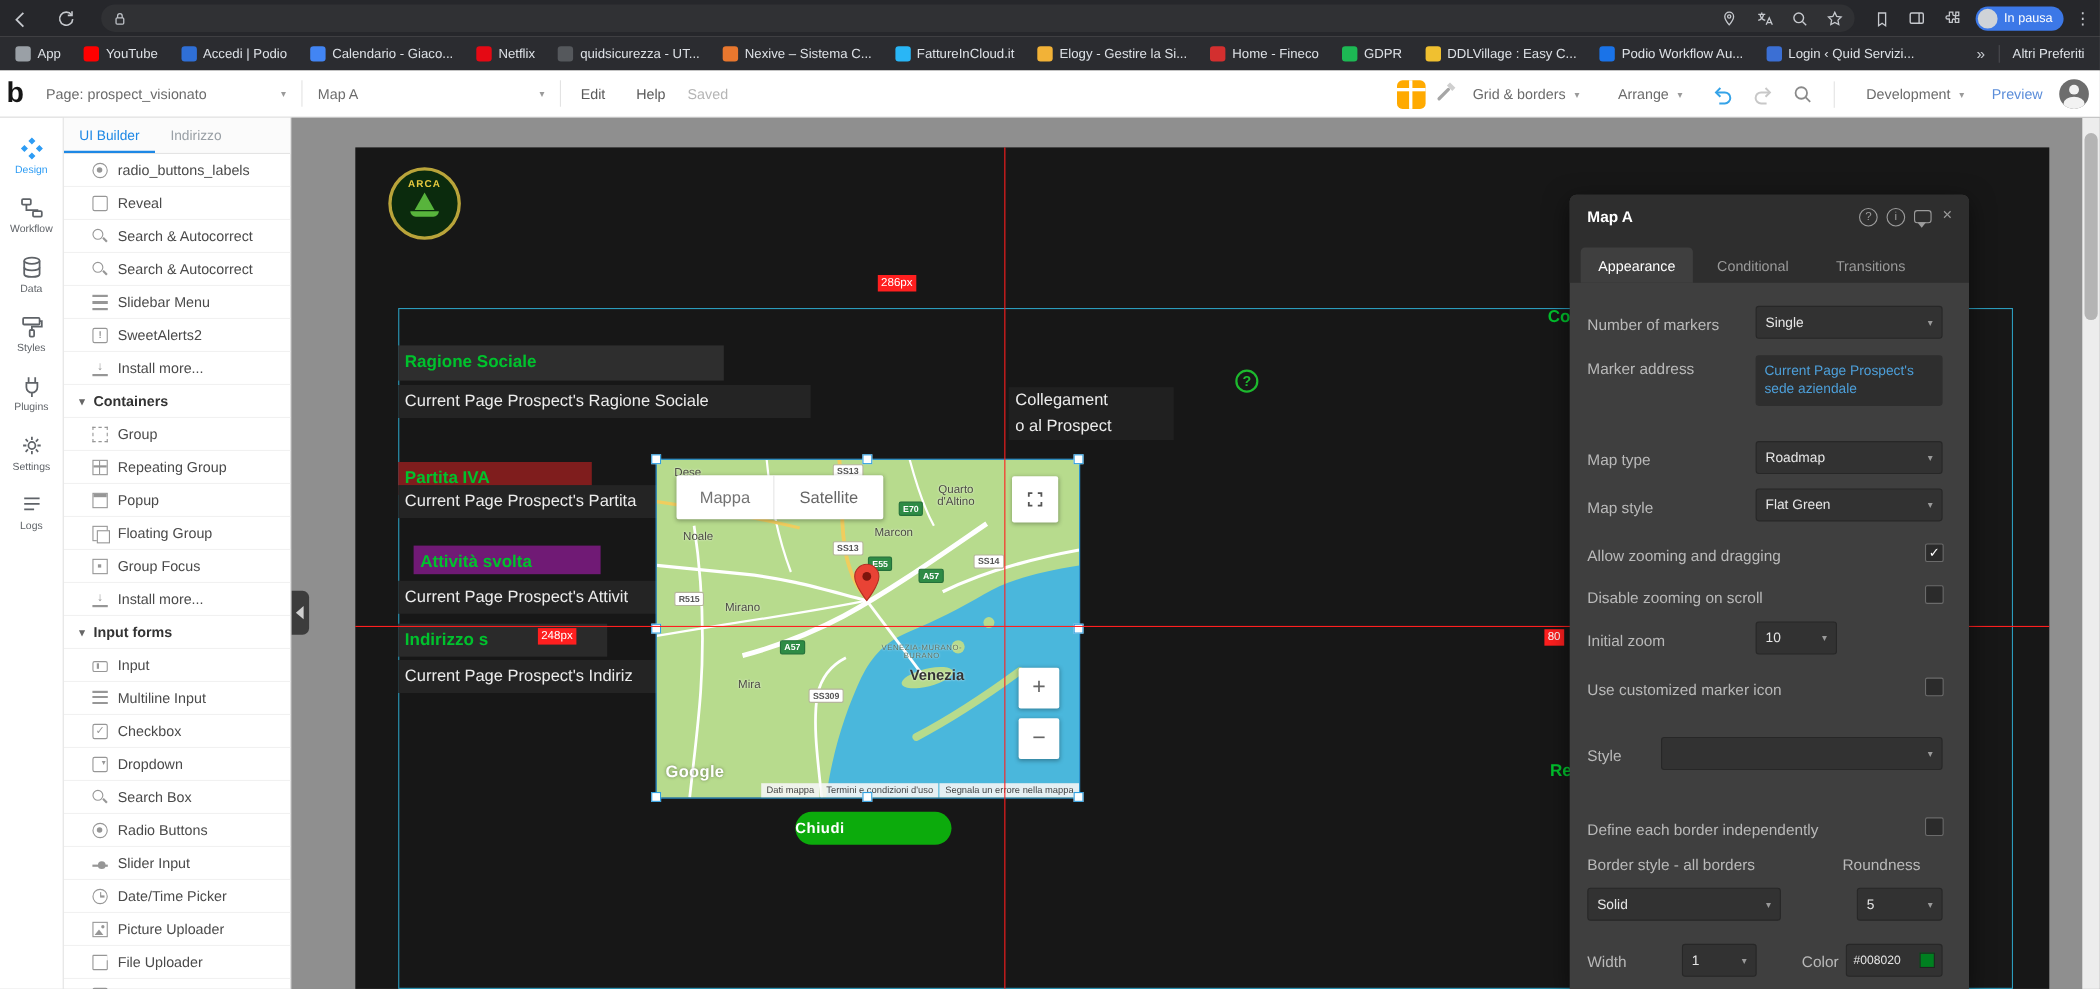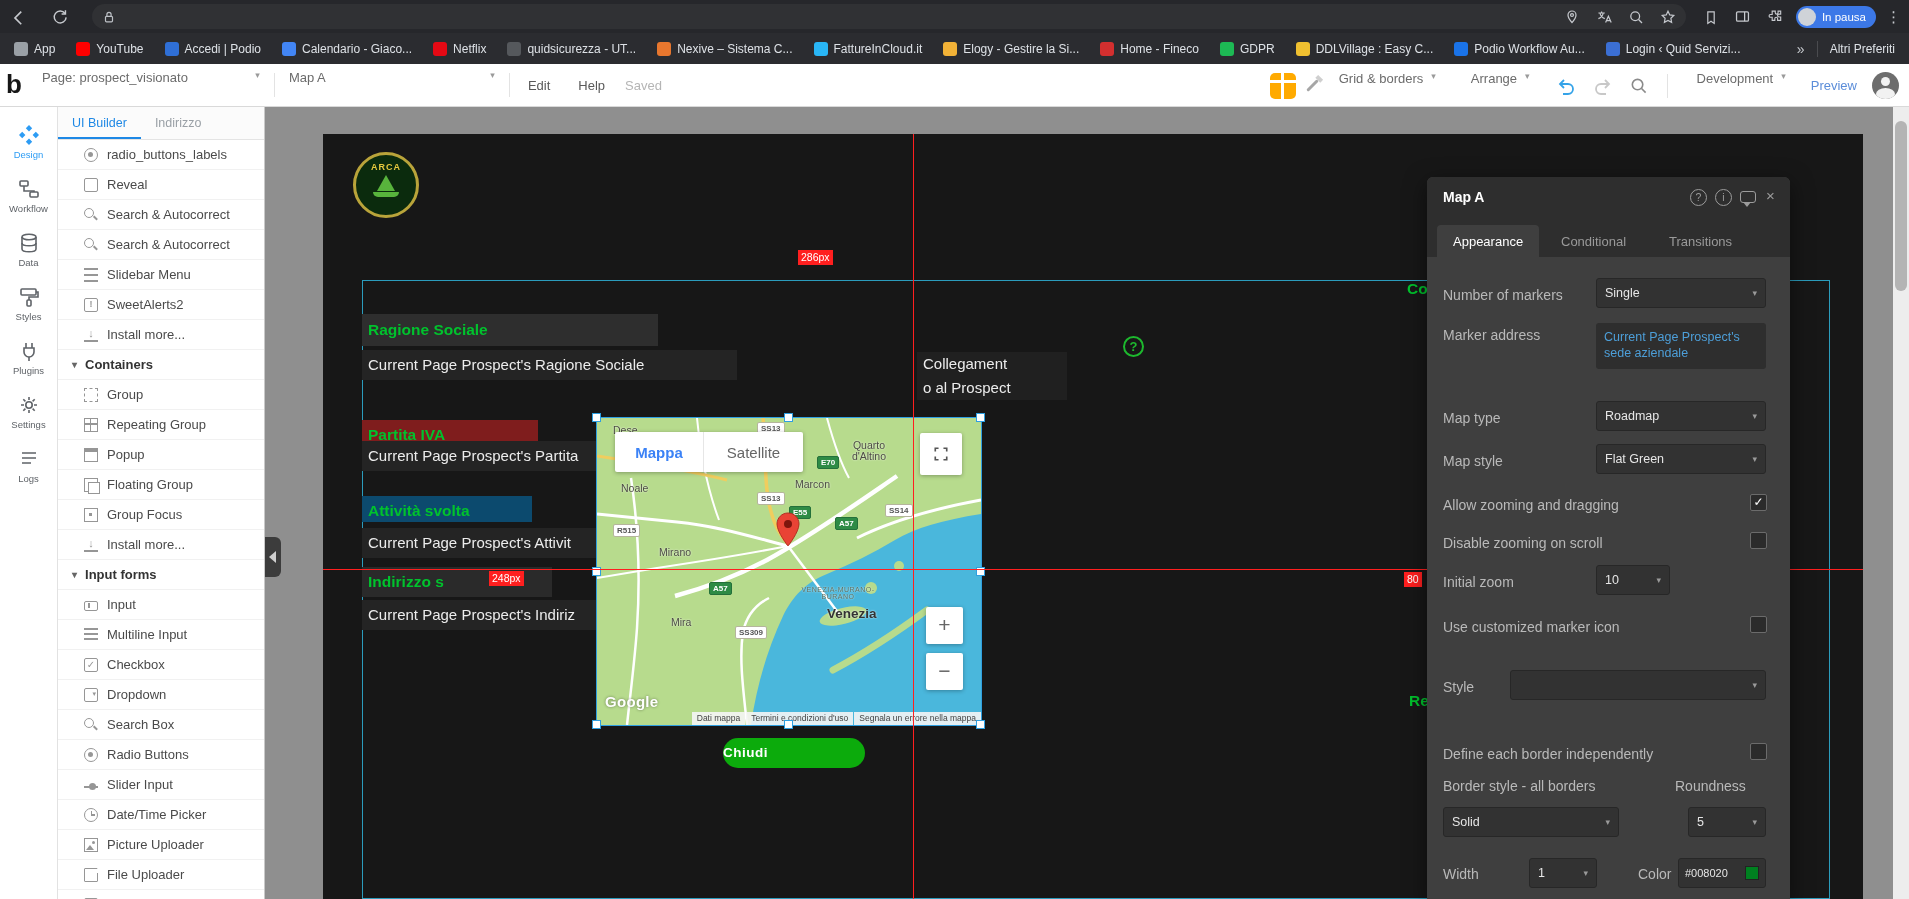--- a/index.html
+++ b/index.html
@@ -17,21 +17,21 @@
 .kebab{color:#c6c9ce;font-size:15px;letter-spacing:0}
 
 #bbar{position:absolute;left:0;top:33px;width:1909px;height:31px;background:#2b2c30;display:flex;align-items:center;gap:21px;padding:0 14px;color:#dde1e6;font-size:12px;white-space:nowrap;overflow:hidden}
 .bm{display:flex;align-items:center;gap:6px;flex:none}
 .fv{width:14px;height:14px;border-radius:3px;background:#888;flex:none}
 #bright{margin-left:auto;display:flex;align-items:center;gap:12px}
 .bdiv{width:1px;height:16px;background:#4a4b4f}
 
 #btool{position:absolute;left:0;top:64px;width:1909px;height:43px;background:#fff;border-bottom:1px solid #d9d9d9;display:flex;align-items:center}
 #blogo{font-size:26px;font-weight:800;color:#161616;margin:0 10px 2px 6px}
-.tdd{display:flex;justify-content:space-between;color:#6b6b6b;font-size:13px;padding:0 10px;height:30px}
+.tdd{display:flex;align-items:center;justify-content:space-between;color:#6b6b6b;font-size:13px;padding:0 10px;height:30px}
 .car{color:#9a9a9a;font-size:9px;margin-left:8px}
 .tdiv{width:1px;height:24px;background:#e3e3e3;margin:0 4px}
 .tmenu{color:#595959;font-size:13px;padding:0 14px}
 #saved{color:#b5b5b5;font-size:13px;margin-left:6px}
 #btr{position:absolute;right:10px;top:0;height:43px;display:flex;align-items:center;gap:15px}
 .gift{width:26px;height:26px;background:#ffaa00;border-radius:5px;position:relative}
 .gift:before{content:"";position:absolute;left:11.5px;top:0;width:3px;height:26px;background:#fff}
 .gift:after{content:"";position:absolute;left:0;top:7px;width:26px;height:3px;background:#fff}
 .wand{width:3px;height:15px;background:#a6a6a6;border-radius:2px;transform:rotate(45deg);position:relative}
 .wand:after{content:"";position:absolute;top:-4px;left:-2px;width:7px;height:4px;background:#cfcfcf}
@@ -509,21 +509,21 @@
           <div class="wval">Current Page Prospect's Ragione Sociale</div>
         </div>
 
       <div class="lbox" style="left:39px;top:286px;width:176px;height:30px;background:#7f1d1d">
           <div class="glabel">Partita IVA</div>
         </div>
       <div class="ebox" style="left:39px;top:307px;width:375px;height:30px">
           <div class="wval">Current Page Prospect's Partita</div>
         </div>
 
-      <div class="lbox" style="left:39px;top:362px;width:170px;height:26px;background:#0c4a6e">
+      <div class="lbox" style="left:53px;top:362px;width:170px;height:26px;background:#701a75">
           <div class="glabel">Attività svolta</div>
         </div>
       <div class="ebox" style="left:39px;top:394px;width:375px;height:30px">
           <div class="wval">Current Page Prospect's Attivit</div>
         </div>
 
       <div class="lbox" style="left:39px;top:433px;width:190px;height:30px;background:#2a2a2a">
           <div class="glabel">Indirizzo s</div>
         </div>
       <div class="ebox" style="left:39px;top:466px;width:375px;height:30px">
@@ -567,31 +567,31 @@
       <span class="place" style="left:62px;top:128px">Mirano</span>
       <span class="place area" style="left:198px;top:168px">VENEZIA-MURANO-BURANO</span>
       <span class="place city" style="left:230px;top:188px">Venezia</span>
       <span class="place" style="left:74px;top:198px">Mira</span>
       <span class="shield ss" style="left:160px;top:4px">SS13</span>
       <span class="shield eu" style="left:220px;top:38px">E70</span>
       <span class="shield ss" style="left:160px;top:74px">SS13</span>
       <span class="shield eu" style="left:192px;top:88px">E55</span>
       <span class="shield eu" style="left:238px;top:99px">A57</span>
       <span class="shield ss" style="left:288px;top:86px">SS14</span>
-      <span class="shield ss" style="left:16px;top:106px">R515</span>
+      <span class="shield ss" style="left:16px;top:120px">R515</span>
       <span class="shield eu" style="left:112px;top:164px">A57</span>
       <span class="shield ss" style="left:138px;top:208px">SS309</span>
       <div id="pin">
         <svg width="24" height="35" viewBox="0 0 24 35">
             <path d="M12 1C5.9 1 1 5.9 1 12c0 8.2 11 22 11 22s11-13.8 11-22C23 5.9 18.1 1 12 1z" fill="#e94335" stroke="#b23024"></path>
             <circle cx="12" cy="12" r="4" fill="#7e150d"></circle>
           </svg>
       </div>
       <div id="mctl">
-        <span class="mtab" style="width:88px;font-weight:700;color:#3b82f6">Mappa</span>
+        <span class="mtab" style="width:88px;font-weight:400;color:#737373">Mappa</span>
         <span class="mtab" style="width:100px;color:#666;border-left:1px solid #e6e6e6">Satellite</span>
       </div>
       <div id="fsbtn">
         <svg width="18" height="18" viewBox="0 0 22 22" fill="none" stroke="#555" stroke-width="2">
             <path d="M4 8V4h4M14 4h4v4M18 14v4h-4M8 18H4v-4"></path>
           </svg>
       </div>
       <div class="zbtn" style="top:189px">+</div>
       <div class="zbtn" style="top:235px">−</div>
       <span id="goog">Google</span>

